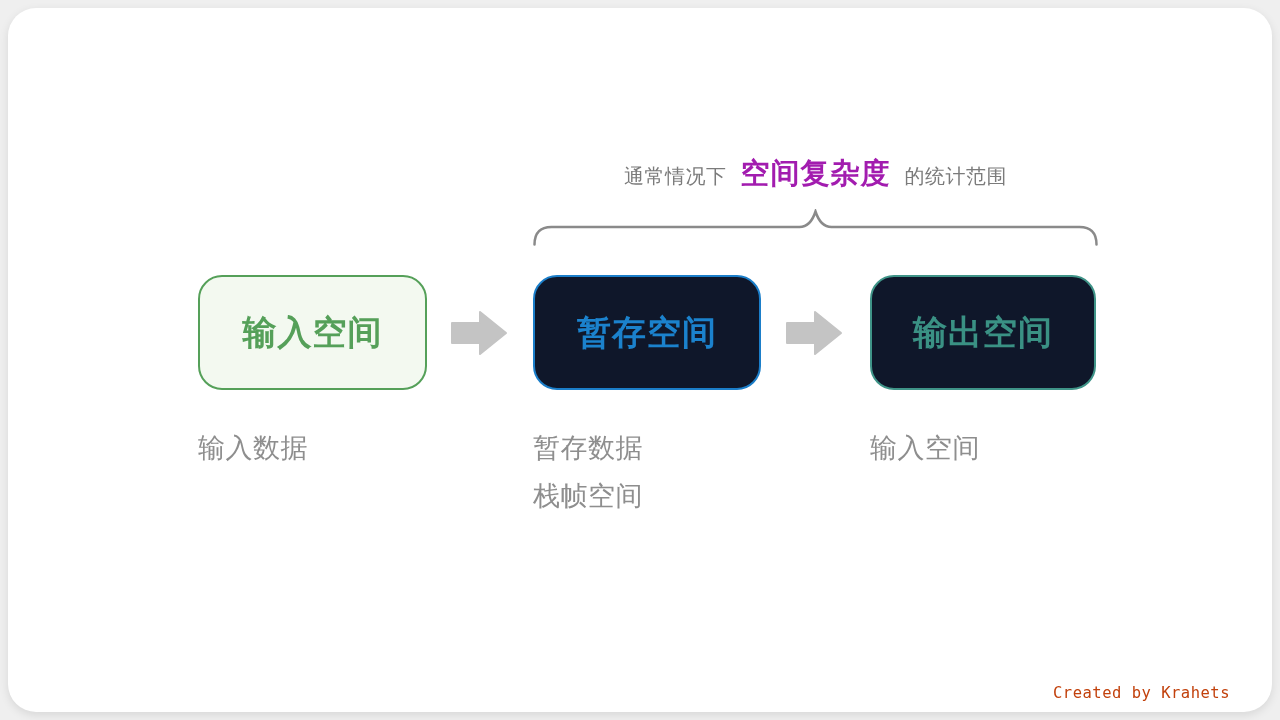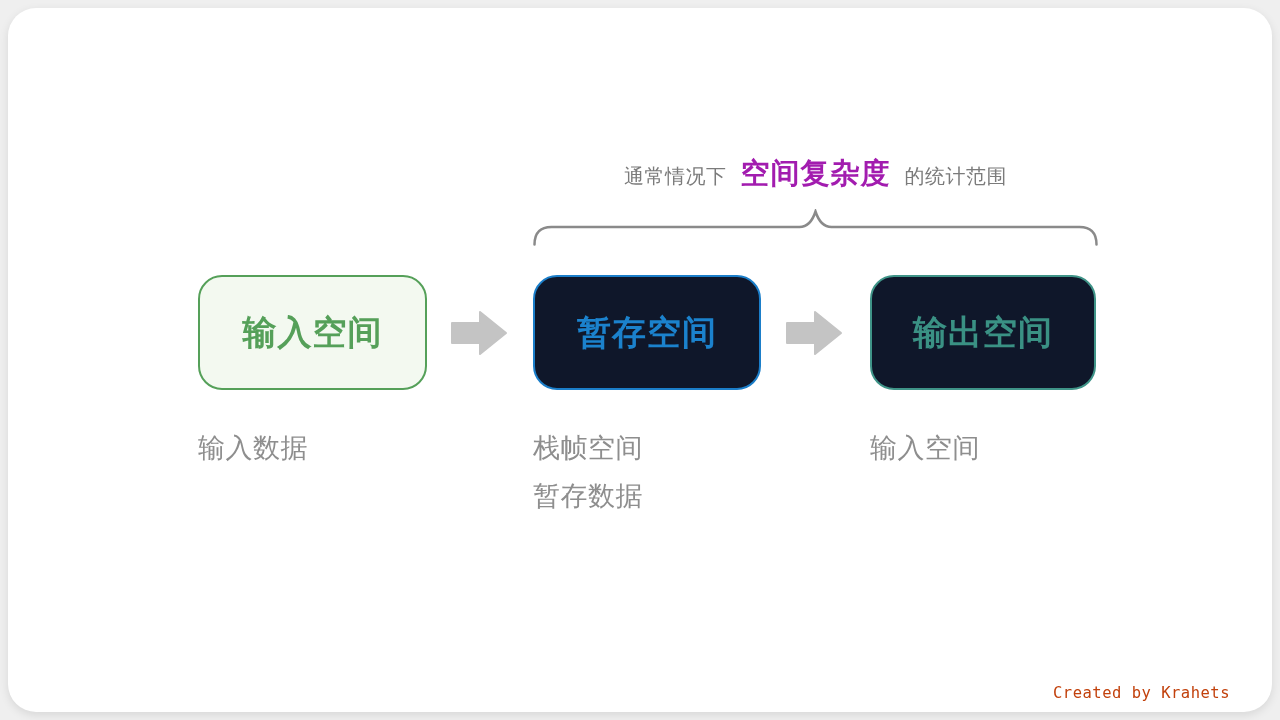--- a/index.html
+++ b/index.html
@@ -157,22 +157,22 @@
       <polygon points="1,13 29,13 29,2 55,23 29,44 29,33 1,33" fill="#c4c4c4" stroke="#c4c4c4" stroke-width="2" stroke-linejoin="round"></polygon>
     </svg>
 
     <div class="box box-output">
       <span>输出空间</span>
     </div>
 
     <div class="caption caption-input">输入数据</div>
 
     <div class="caption caption-temp">
+      <div class="caption-line">暂存数据</div>
       <div class="caption-line">栈帧空间</div>
-      <div class="caption-line">暂存数据</div>
     </div>
 
     <div class="caption caption-output">输入空间</div>
 
     <div class="credit">Created by Krahets</div>
 
   </div>
 </div>
 
 </body></html>

